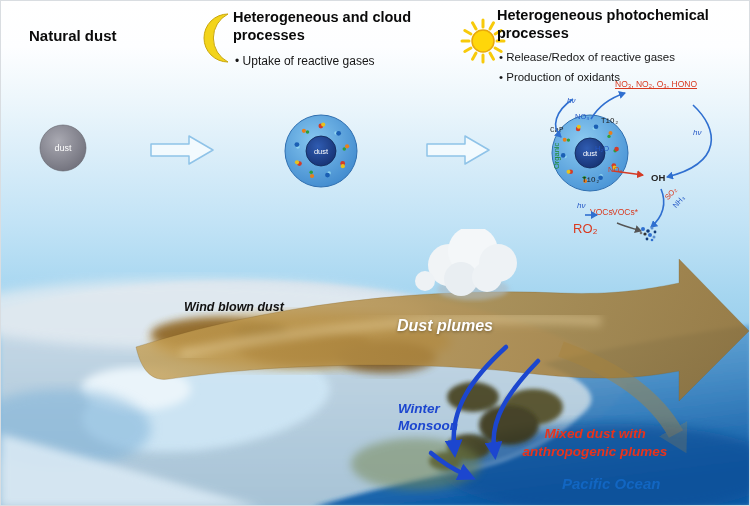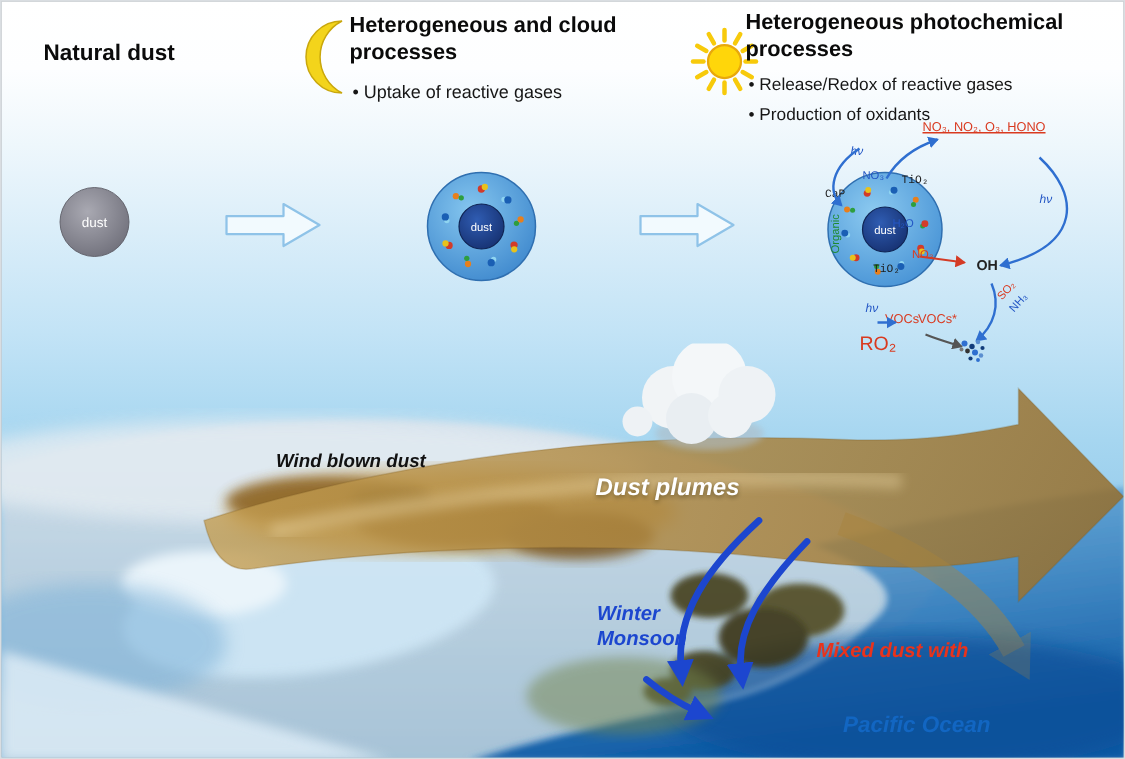--- a/index.html
+++ b/index.html
@@ -347,16 +347,17 @@
   <div class="map-text t-wind">
     <div>Wind blown dust</div>
   </div>
   <div class="map-text t-plumes">Dust plumes</div>
   <div class="map-text t-winter">
     <div>Winter</div>
     <div>Monsoon</div>
   </div>
   <div class="map-text t-mixed">
     <div>Mixed dust with</div>
+    <div>anthropogenic plumes</div>
   </div>
   <div class="map-text t-pacific">Pacific Ocean</div>
 
 </div>
 
 </body></html>

